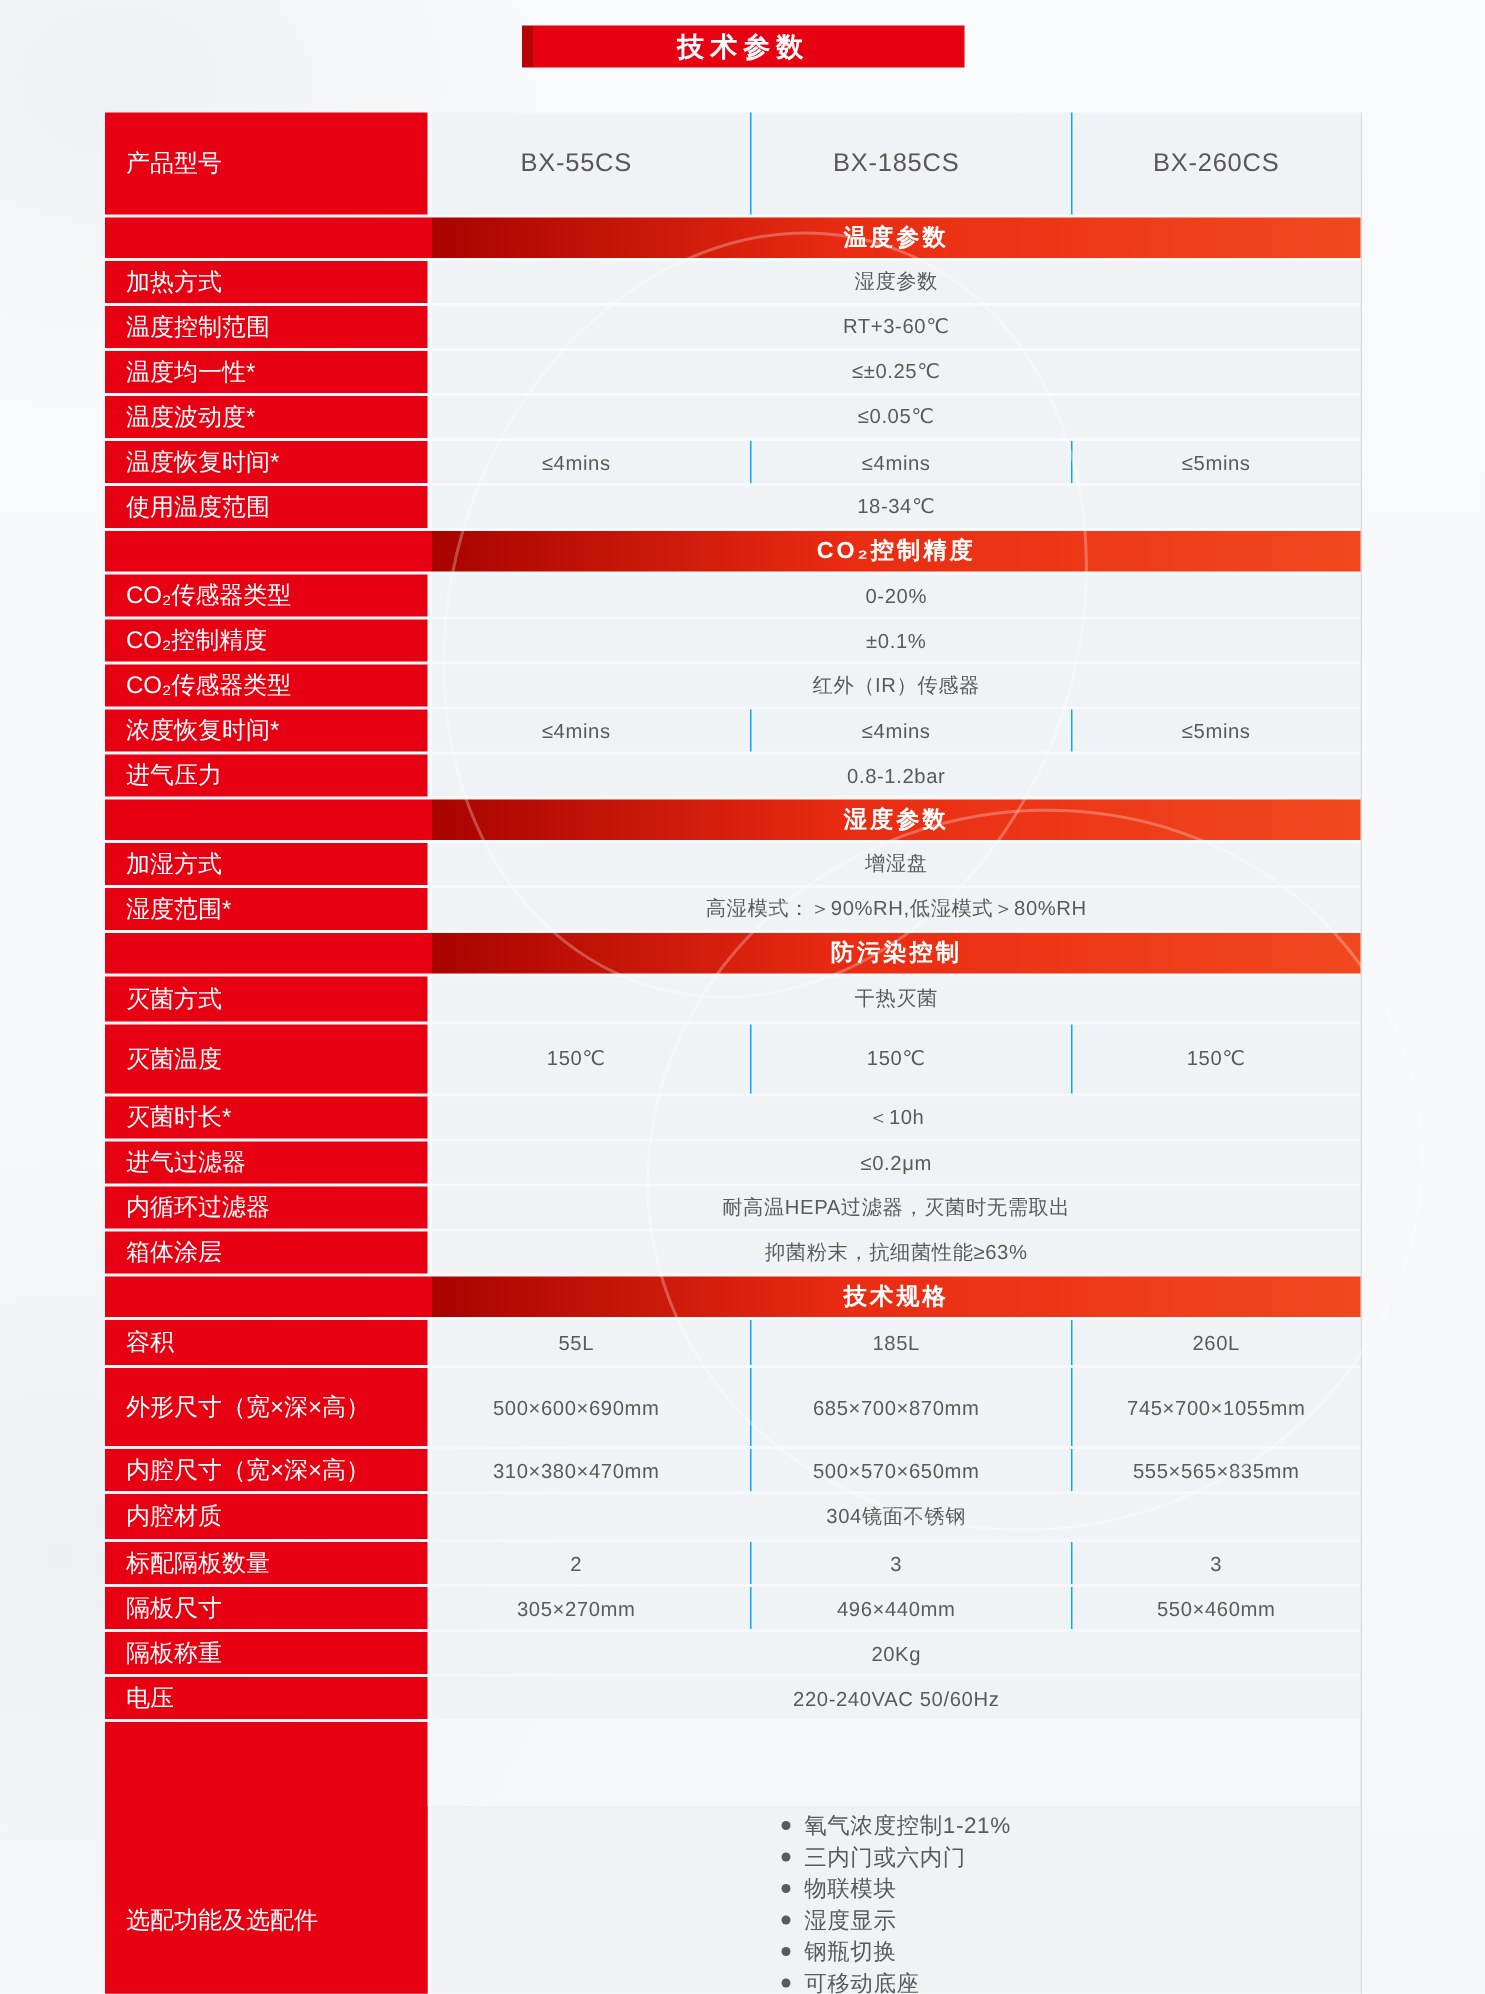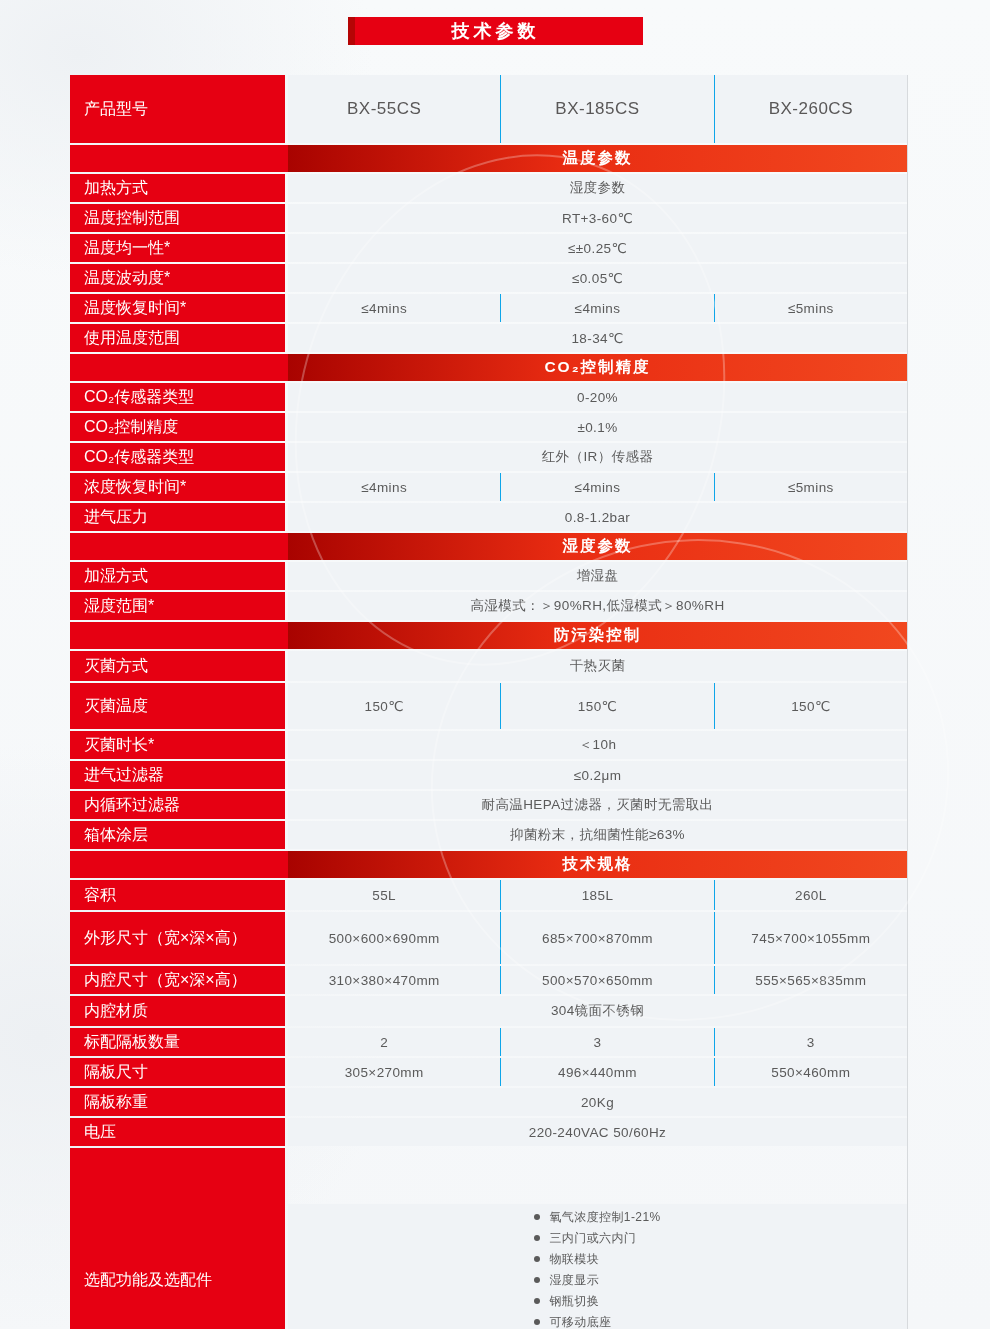--- a/index.html
+++ b/index.html
@@ -72,21 +72,21 @@
   .r28  { height:28px; }
   .r30  { height:30px; }
   .r46  { height:46px; }
   .r52  { height:52px; }
   .r54  { height:54px;flex-direction:column; }
   .r152 { height:152px; }
 
   
   .opt-list { list-style:none; text-align:left; }
   .opt-list li {
-    font-size:12px; color:#5a5a5a; line-height:21px;
+    font-size:15px; color:#5a5a5a; line-height:21px;
     display:flex; align-items:center;
   }
   .opt-list li::before {
     content:""; width:6px; height:6px; border-radius:50%;
     background:#5a5a5a; margin-right:9px; flex:0 0 6px;
   }
 
   
   .watermark {
     position:absolute; pointer-events:none; opacity:0.5;

